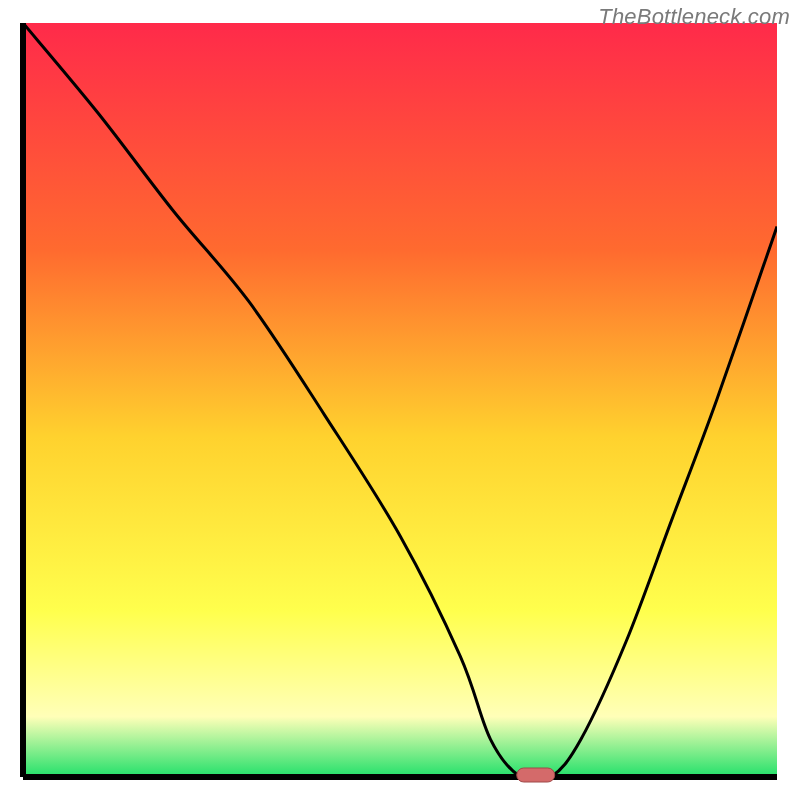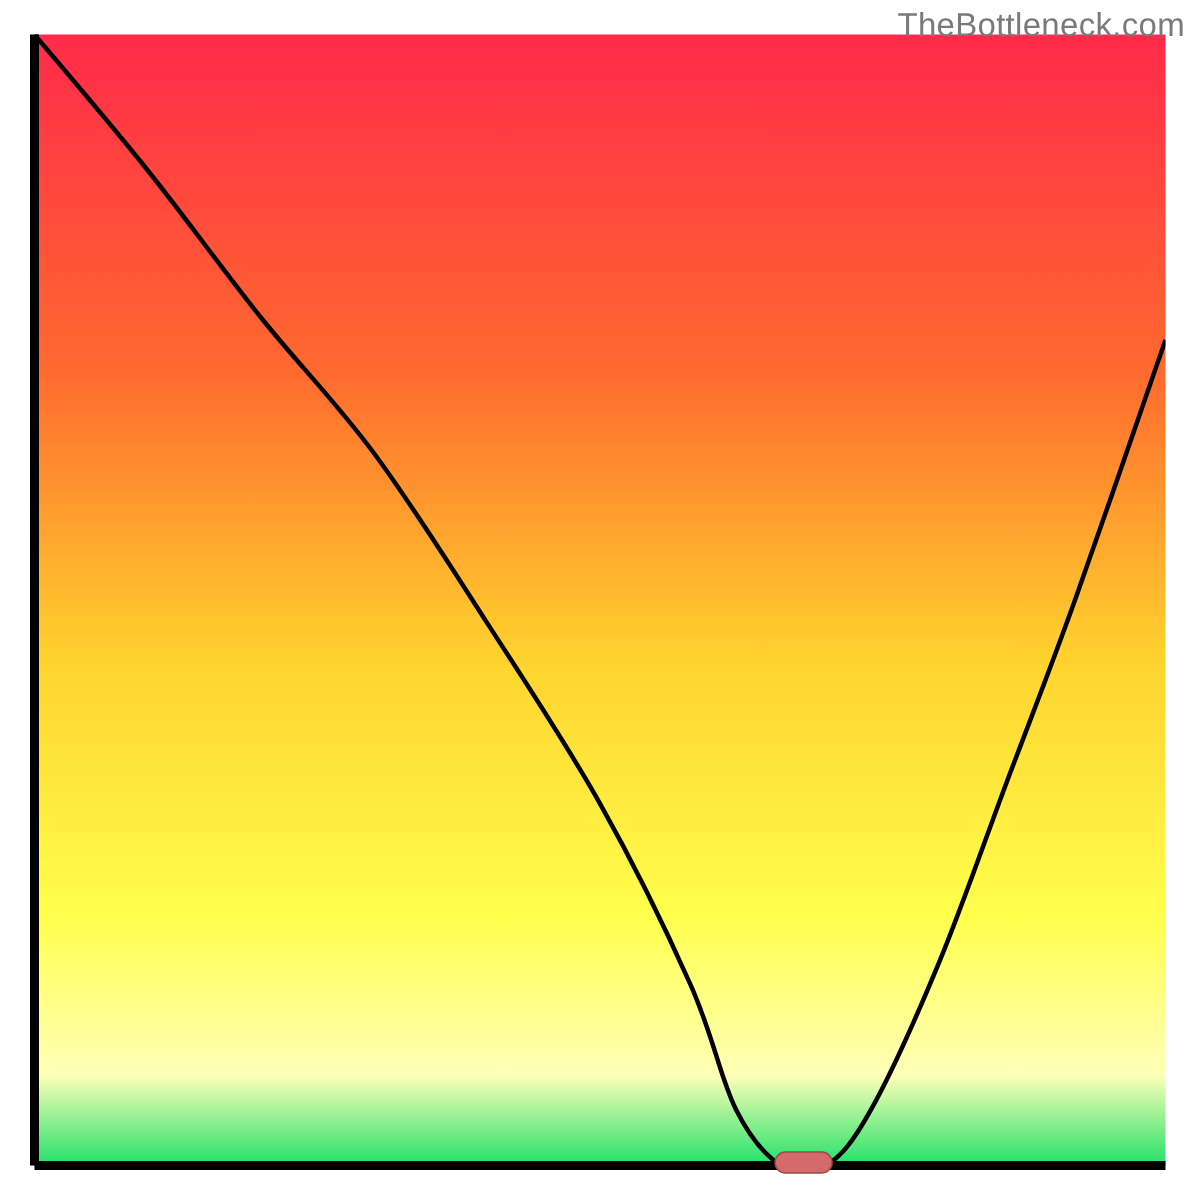--- a/index.html
+++ b/index.html
@@ -18,20 +18,21 @@
   }
   .watermark {
     position: absolute;
     top: 4px;
     right: 10px;
     color: #7a7a7a;
     font-size: 22px;
     font-weight: 500;
     letter-spacing: 0.2px;
     z-index: 10;
+    font-style: italic;
   }
   svg.chart {
     position: absolute;
     left: 0;
     top: 0;
   }
 </style>
 </head>
 <body>
 

